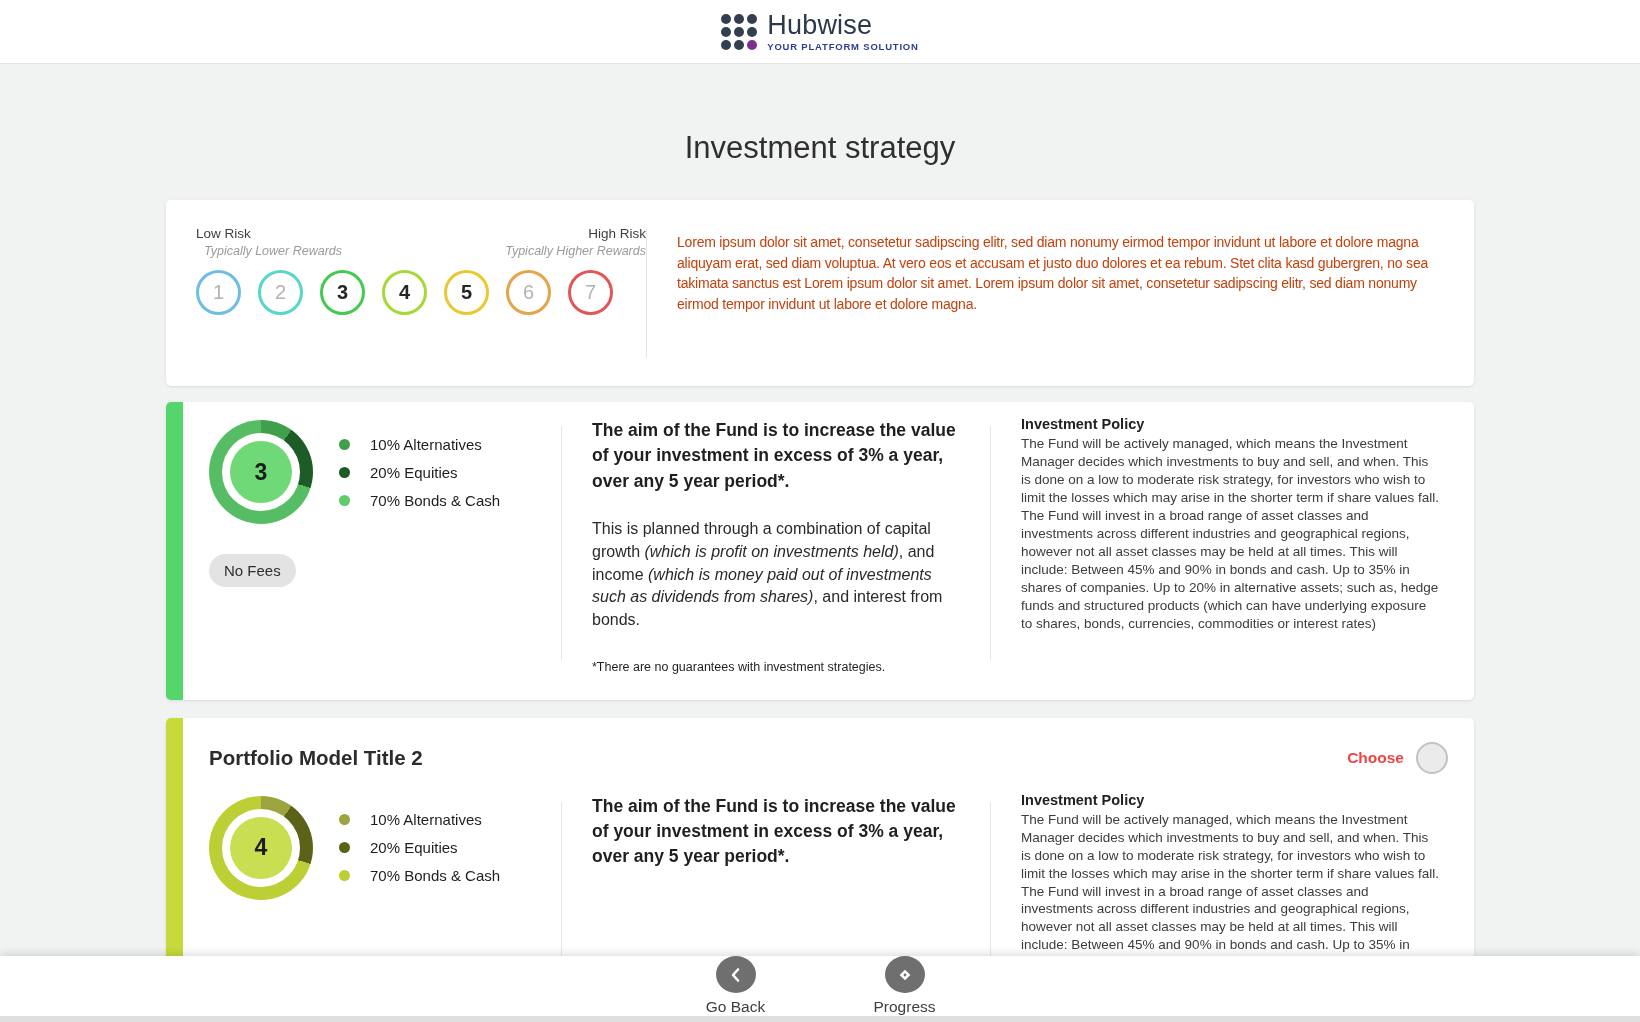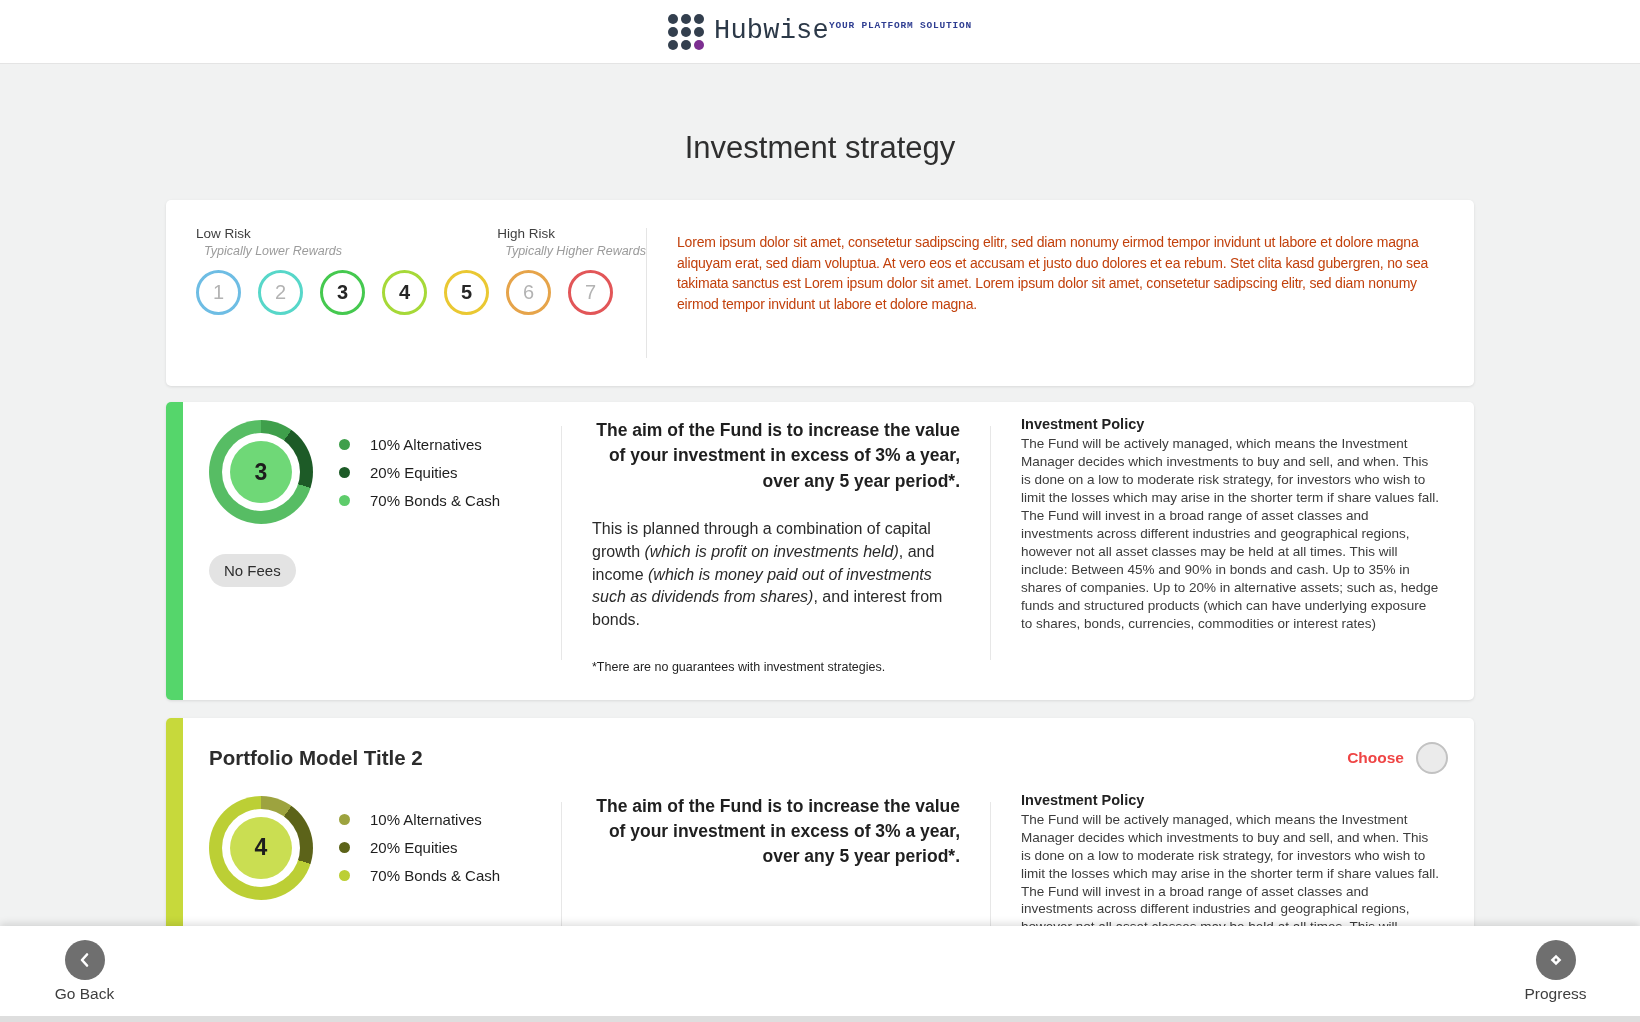--- a/index.html
+++ b/index.html
@@ -6,38 +6,38 @@
   html,body { width:1640px; height:1022px; overflow:hidden;
     background:#f1f2f2; font-family:"Liberation Sans", sans-serif; }
 
   
   .topbar { height:64px; background:#fff; border-bottom:1px solid #e4e4e4;
     display:flex; align-items:center; justify-content:center; }
   .logo { display:flex; align-items:center; gap:10px; }
   .dotgrid { display:grid; grid-template-columns:repeat(3,10px); grid-gap:3px; }
   .dotgrid span { width:10px; height:10px; border-radius:50%; background:#333f4e; }
   .dotgrid span.purple { background:#7d2f91; }
-  .logotext { display:flex; flex-direction:row; line-height:1;font-family:Liberation Mono, monospace; }
+  .logotext { display:flex; flex-direction:column; line-height:1; }
   .brand { font-size:27px; font-weight:500; color:#2c3948; letter-spacing:.2px; }
   .tagline { font-size:9.5px; font-weight:700; color:#2e3d91; letter-spacing:.8px; margin-top:3px;text-align:right; }
 
   
   .page-title { text-align:center; font-size:31px; font-weight:500; color:#2f2f2f;
     margin:66px 0 34px; }
   .container { width:1308px; margin:0 auto; }
 
   
   .panel { background:#fff; border-radius:5px; box-shadow:0 1px 3px rgba(0,0,0,.10);
     display:flex; padding:26px 30px; min-height:186px; margin-bottom:16px; }
   .strat-left { width:450px; flex-shrink:0; }
   .strat-title { font-size:19px; font-weight:400; color:#7c7c7c; margin:4px 0 26px; }
   .risk-labels { display:flex; justify-content:space-between; margin-bottom:12px; }
   .risk-labels .lab { font-size:13.5px; color:#3f3f3f; }
   .risk-labels .sub { font-size:12.5px; font-style:italic; color:#9b9b9b; margin-top:3px;margin-left:8px; }
-  .risk-labels .right { }
+  .risk-labels .right { text-align:right; }
   .risk-row { display:flex; gap:17px; }
   .risk-circle { width:45px; height:45px; border-radius:50%; background:#fff;
     border:3px solid var(--ring); display:flex; align-items:center; justify-content:center;
     font-size:20px; color:#b3b3b3; cursor:pointer; }
   .risk-circle.active { color:#262626; font-weight:700; }
   .panel .vsep { width:1px; background:#e5e5e5; margin:2px 0; }
   .strat-right { flex:1; padding-left:30px; padding-top:6px; font-size:14px;
     line-height:1.47; color:#c2410c; letter-spacing:-.2px; }
 
   
@@ -65,33 +65,33 @@
   .donut-core { width:62px; height:62px; border-radius:50%; background:var(--core);
     display:flex; align-items:center; justify-content:center;
     font-size:23px; font-weight:700; color:#1d1d1d; }
   .legend { display:flex; flex-direction:column; gap:11px; }
   .legend-item { display:flex; align-items:center; gap:20px; font-size:15px; color:#1e1e1e; }
   .legend-dot { width:11px; height:11px; border-radius:50%; background:var(--dot); flex-shrink:0; }
   .pill { display:inline-block; margin-top:30px; background:#e3e3e3; color:#2e2e2e;
     border-radius:17px; padding:8px 15px; font-size:15px; }
   .vdiv { width:1px; background:#e7e7e7; margin:14px 0; flex-shrink:0; }
   .colB { width:428px; flex-shrink:0; padding:0 30px; display:flex; flex-direction:column; }
-  .aim { font-size:17.5px; font-weight:700; line-height:1.45; color:#1f1f1f; margin:6px 0 24px;text-align:right; }
+  .aim { font-size:17.5px; font-weight:700; line-height:1.45; color:#1f1f1f; margin:6px 0 24px; }
   .aim-body { font-size:16px; line-height:1.42; color:#2a2a2a; }
   .aim-body i { font-style:italic; }
   .footnote { margin-top:auto; padding-top:28px; font-size:12.5px; color:#1f1f1f; }
   .colC { flex:1; padding-left:30px; padding-right:4px; }
   .policy-title { font-size:14.5px; font-weight:700; color:#222; margin:4px 0 3px; }
   .policy-body { font-size:13.5px; line-height:1.33; color:#3c3c3c; }
 
   
   .footer { position:fixed; left:0; right:0; bottom:0; height:76px; z-index:10; }
   .footer-strip { position:absolute; left:0; right:0; bottom:0; height:6px; background:#dedede; }
-  .footer-bar { position:absolute; left:0; right:0; bottom:6px; height:90px; background:#fff;
-    box-shadow:0 -2px 8px rgba(0,0,0,.14); display:flex; justify-content:space-between; }
+  .footer-bar { position:absolute; left:0; right:0; bottom:6px; height:60px; background:#fff;
+    box-shadow:0 -2px 8px rgba(0,0,0,.14); display:flex; justify-content:center; }
   .nav-item { width:169px; display:flex; flex-direction:column; align-items:center;
     justify-content:center; gap:5px; cursor:pointer; }
   .nav-label { font-size:15.5px; color:#3e3e3e; }
   .icon-disc { width:40px; height:40px; border-radius:50%; background:#6f6f6f;
     display:flex; align-items:center; justify-content:center; }
   .nav-item.continue { width:118px; background:var(--continue-bg); }
   .nav-item.continue .icon-disc { background:#fff; }
   .nav-item.continue .nav-label { color:#fff; }
 </style>
 </head>

